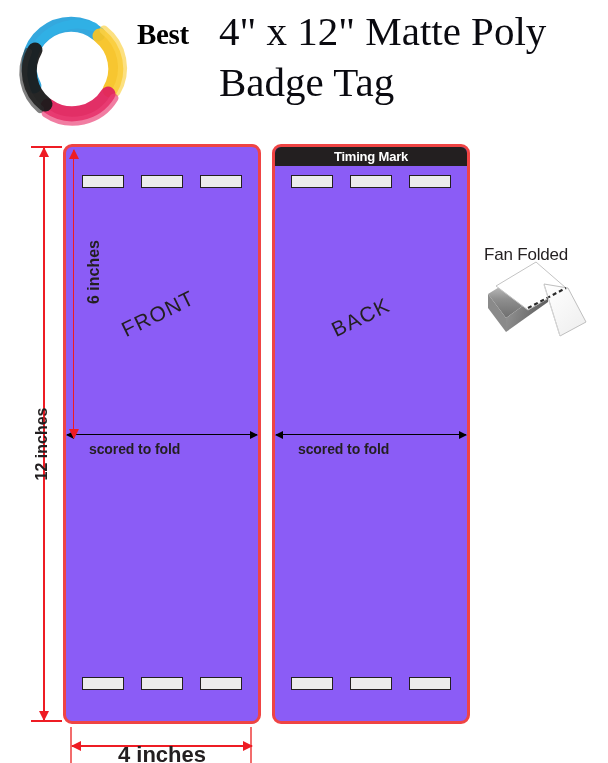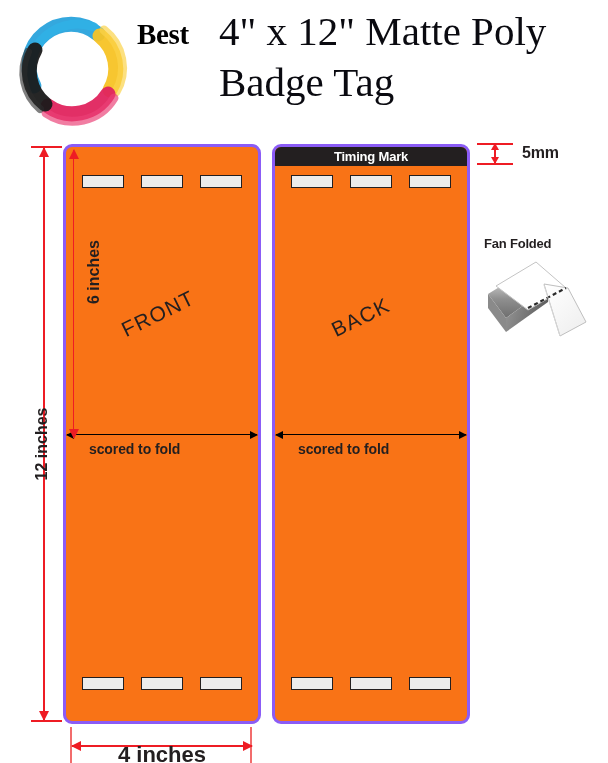--- a/index.html
+++ b/index.html
@@ -54,22 +54,22 @@
   #diagram {
     position: absolute;
     left: 0; top: 0;
     width: 608px; height: 763px;
   }
 
   
   .label-card {
     position: absolute;
     box-sizing: border-box;
-    background: #f97316;
-    border: 3px solid #8b5cf6;
+    background: #8b5cf6;
+    border: 3px solid #ef4444;
     border-radius: 9px;
     overflow: hidden;
   }
   #label-front { left: 63px; top: 144px; width: 198px; height: 580px; }
   #label-back  { left: 272px; top: 144px; width: 198px; height: 580px; }
 
   
   #timing-mark-bar {
     position: absolute;
     left: 0; top: 0;
@@ -285,23 +285,23 @@
     left: 45px; top: 1px;
     font-size: 16px;
     font-weight: bold;
     color: #231f20;
     letter-spacing: -0.2px;
   }
 
   
   #fanfold-title {
     position: absolute;
-    left: 484px; top: 236px;
-    font-size: 13px;
-    font-weight: bold;
+    left: 484px; top: 245px;
+    font-size: 17px;
+    font-weight: normal;
     color: #231f20;
     letter-spacing: -0.2px;
     white-space: nowrap;
   }
   #fanfold-art {
     position: absolute;
     left: 486px; top: 258px;
     width: 110px; height: 82px;
   }
 
@@ -391,26 +391,20 @@
   <div id="dim12-label">12 inches</div>
 
   <div id="dim6-line"></div>
   <div id="dim6-label">6 inches</div>
 
   <div id="dim4-cap-left" class="cap-v"></div>
   <div id="dim4-cap-right" class="cap-v"></div>
   <div id="dim4-arrow"></div>
   <div id="dim4-label">4 inches</div>
 
-  <div id="mm5-group">
-    <div id="mm5-rule-top" class="mm5-rule"></div>
-    <div id="mm5-rule-bottom" class="mm5-rule"></div>
-    <div id="mm5-arrow"></div>
-    <div id="mm5-label">5mm</div>
-  </div>
 
   <div id="fanfold-title">Fan Folded</div>
 
   <div id="fanfold-art">
     <svg viewBox="0 0 110 82" width="110" height="82" aria-hidden="true">
       <defs>
         <linearGradient id="sideGrad" x1="0" y1="0" x2="0" y2="1">
           <stop offset="0%" stop-color="#fbfbfb"></stop>
           <stop offset="28%" stop-color="#c9c9c9"></stop>
           <stop offset="62%" stop-color="#8f8f8f"></stop>

